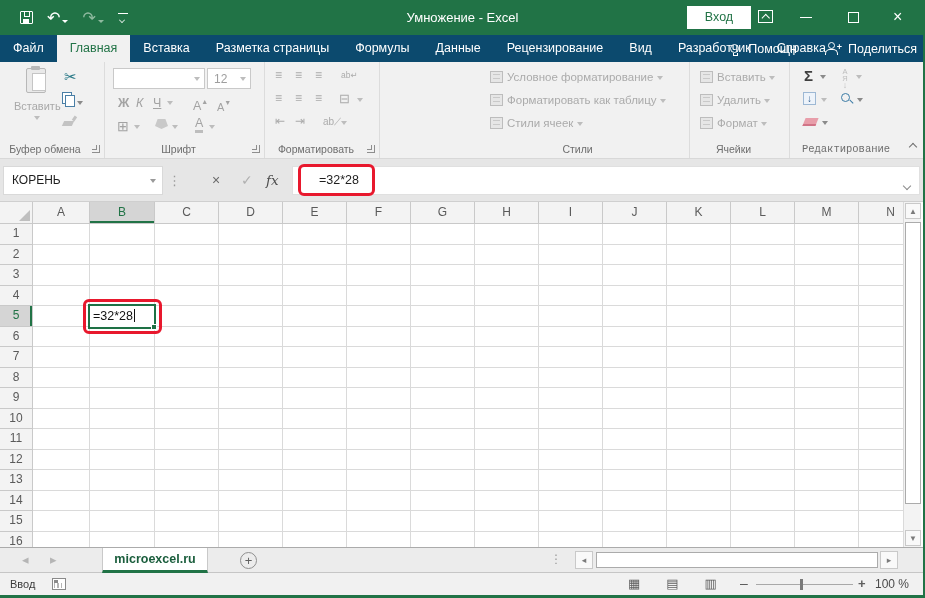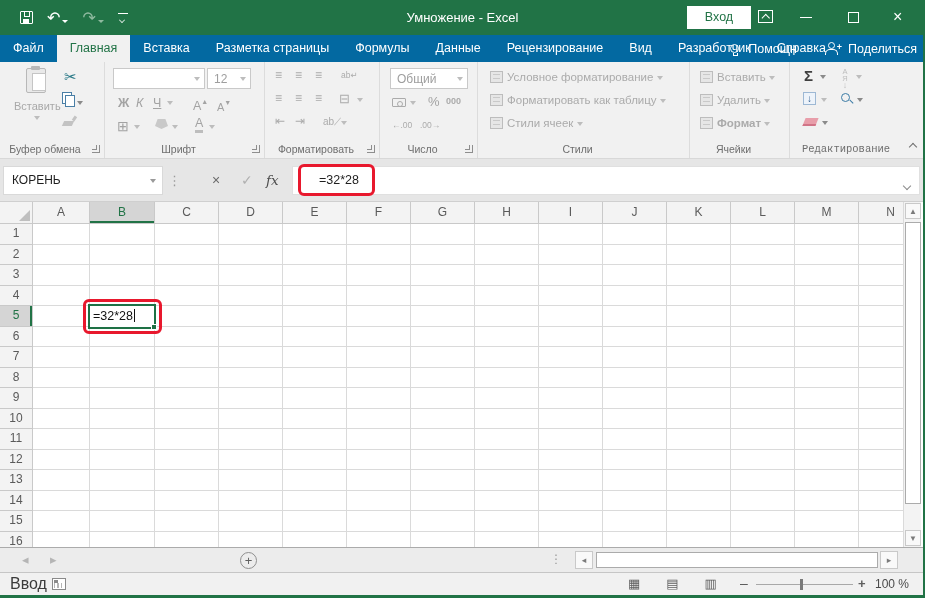--- a/index.html
+++ b/index.html
@@ -22,21 +22,21 @@
   .qatmore b{position:absolute;top:4px;left:1px;width:6px;height:6px;border-right:1.5px solid #fff;border-bottom:1.5px solid #fff;transform:rotate(45deg) scale(.7);}
   .wtitle{position:absolute;left:0;right:0;top:0;height:35px;text-align:center;line-height:35px;font-size:13px;color:#fff;}
   .signin{position:absolute;left:687px;top:6px;width:64px;height:23px;background:#fff;color:#217346;font-size:12.5px;text-align:center;line-height:23px;}
   .ribopt{position:absolute;left:758px;top:10px;width:15px;height:13px;border:1.4px solid #fff;}
   .ribopt:after{content:"";position:absolute;left:4px;top:3.5px;width:4.5px;height:4.5px;border-left:1.4px solid #fff;border-top:1.4px solid #fff;transform:rotate(45deg);}
   .wmin{position:absolute;left:800px;top:17px;width:12px;height:0;border-top:1.5px solid #fff;}
   .wmax{position:absolute;left:848px;top:12px;width:11px;height:11px;border:1.3px solid #fff;}
   .wclose{position:absolute;left:893px;top:0;height:35px;line-height:34px;font-size:16px;color:#fff;}
 
   
-  .tabrow{position:absolute;left:0;top:35px;width:925px;height:27px;background:#0369a1;display:flex;align-items:stretch;}
+  .tabrow{position:absolute;left:0;top:35px;width:925px;height:27px;background:#0c4a6e;display:flex;align-items:stretch;}
   .rtab{color:#fff;font-size:12.5px;line-height:27px;padding:0 13px;white-space:nowrap;}
   .rtab.active{background:#F1F1F1;color:#217346;}
   .tabright{position:absolute;right:8px;top:0;height:27px;display:flex;align-items:center;gap:7px;color:#fff;font-size:12.5px;}
   .bulb{width:9px;height:9px;border:1.3px solid #fff;border-radius:50%;position:relative;display:inline-block;margin-right:2px;}
   .bulb:after{content:"";position:absolute;left:2px;bottom:-4px;width:3px;height:2.5px;border-left:1.2px solid #fff;border-right:1.2px solid #fff;border-bottom:1.2px solid #fff;}
   .pers{position:relative;width:16px;height:13px;display:inline-block;}
   .pers:before{content:"";position:absolute;left:3px;top:0;width:5px;height:5px;border:1.2px solid #fff;border-radius:50%;}
   .pers:after{content:"";position:absolute;left:0;top:6.5px;width:11px;height:5px;border:1.2px solid #fff;border-bottom:none;border-radius:5px 5px 0 0;}
   .pers b{position:absolute;right:-1px;top:1px;font-size:9px;font-weight:700;color:#fff;line-height:9px;}
 
@@ -122,21 +122,21 @@
   .sheetbar{position:absolute;left:0;top:547px;width:925px;height:26px;background:#ECECEC;border-top:1px solid #ABABAB;border-bottom:1px solid #C6C6C6;}
   .snav{position:absolute;top:0;height:25px;line-height:24px;font-size:13px;color:#B5B5B5;}
   .stab{position:absolute;left:102px;top:0;width:106px;height:25px;background:#fff;border-left:1px solid #C9C9C9;border-right:1px solid #C9C9C9;border-bottom:3px solid #217346;text-align:center;font-size:12.5px;font-weight:700;color:#1B5E3D;line-height:22px;}
   .addsheet{position:absolute;left:240px;top:4px;width:17px;height:17px;border:1px solid #8F8F8F;border-radius:50%;color:#5F5F5F;font-size:13px;line-height:15px;text-align:center;}
   .hdots{position:absolute;left:550px;top:4px;font-size:12px;color:#9A9A9A;}
   .hsb-btn{position:absolute;top:3px;width:18px;height:18px;background:#F9F9F9;border:1px solid #C9C9C9;color:#7B7B7B;font-size:9px;text-align:center;line-height:16px;}
   .hsb-thumb{position:absolute;left:596px;top:4px;width:282px;height:16px;background:#fff;border:1px solid #ABABAB;}
 
   
   .statusbar{position:absolute;left:0;top:573px;width:925px;height:22px;background:#F1F1F1;}
-  .smode{position:absolute;left:10px;top:0;line-height:22px;font-size:16px;color:#3B3B3B;}
+  .smode{position:absolute;left:10px;top:0;line-height:22px;font-size:11px;color:#3B3B3B;}
   .macro{position:absolute;left:52px;top:5px;width:14px;height:12px;border:1px solid #8A8A8A;background:#fff;}
   .macro:before{content:"";position:absolute;left:1px;top:1px;width:4px;height:3px;background:#8A8A8A;}
   .macro:after{content:"";position:absolute;left:1px;bottom:1px;right:1px;height:5px;background:repeating-linear-gradient(to right,#B5B5B5 0 1.5px,transparent 1.5px 3.5px);}
   .views{position:absolute;left:628px;top:0;line-height:22px;font-size:13px;color:#5E5E5E;letter-spacing:26px;}
   .zminus{position:absolute;left:740px;top:0;line-height:21px;font-size:14px;color:#5E5E5E;}
   .ztrack{position:absolute;left:756px;top:11px;width:97px;height:1px;background:#A8A8A8;}
   .zthumb{position:absolute;left:800px;top:6px;width:3px;height:11px;background:#7A7A7A;}
   .zplus{position:absolute;left:858px;top:0;line-height:21px;font-size:13px;color:#5E5E5E;font-weight:700;}
   .zlabel{position:absolute;left:875px;top:0;line-height:22px;font-size:12px;color:#4A4A4A;}
 </style>
@@ -234,43 +234,32 @@
       <span class="lines abs" style="left:74px;top:29px;font-size:13px;">⊟</span>
       <span class="dd lt abs" style="left:92px;top:36px;"></span>
       <span class="lines abs" style="left:10px;top:52px;">⇤</span>
       <span class="lines abs" style="left:30px;top:52px;">⇥</span>
       <span class="minitxt abs" style="left:58px;top:54px;font-size:10px;">ab⟋</span>
       <span class="dd lt abs" style="left:76px;top:59px;"></span>
       <div class="glabel">Форматировать</div>
       <span class="launcher"></span>
     </div>
 
-    <div class="rgroup" style="left:380px;width:98px;">
-      <div class="inbox" style="left:10px;top:6px;width:78px;"><span>Общий</span><span class="dd lt"></span></div>
-      <span class="money abs" style="left:12px;top:36px;"></span>
-      <span class="dd lt abs" style="left:30px;top:39px;"></span>
-      <span class="fbtn" style="left:48px;top:31px;font-size:13px;">%</span>
-      <span class="minitxt abs" style="left:66px;top:34px;font-size:9px;font-weight:700;">000</span>
-      <span class="minitxt abs" style="left:12px;top:58px;">←.00</span>
-      <span class="minitxt abs" style="left:40px;top:58px;">.00→</span>
-      <div class="glabel">Число</div>
-      <span class="launcher"></span>
-    </div>
 
     <div class="rgroup" style="left:478px;width:212px;">
       <div class="sbtn" style="left:12px;top:29px;"><span class="sico"></span><span>Форматировать как таблицу</span> <span class="dd lt"></span></div>
       <div class="sbtn" style="left:12px;top:6px;"><span class="sico"></span><span>Условное форматирование</span> <span class="dd lt"></span></div>
       <div class="sbtn" style="left:12px;top:52px;"><span class="sico"></span><span>Стили ячеек</span> <span class="dd lt"></span></div>
       <div class="glabel">Стили</div>
     </div>
 
     <div class="rgroup" style="left:690px;width:100px;">
       <div class="sbtn" style="left:10px;top:6px;"><span class="sico"></span><span>Вставить</span> <span class="dd lt"></span></div>
       <div class="sbtn" style="left:10px;top:29px;"><span class="sico"></span><span>Удалить</span> <span class="dd lt"></span></div>
-      <div class="sbtn" style="left:10px;top:52px;font-weight:bold;"><span class="sico"></span><span>Формат</span> <span class="dd lt"></span></div>
+      <div class="sbtn" style="left:10px;top:52px;"><span class="sico"></span><span>Формат</span> <span class="dd lt"></span></div>
       <div class="glabel">Ячейки</div>
     </div>
 
     <div class="rgroup" style="left:790px;width:112px;border-right:none;">
       <span class="sigma abs" style="left:14px;top:6px;">Σ</span>
       <span class="dd abs" style="left:30px;top:13px;"></span>
       <span class="sortic abs" style="left:50px;top:6px;"><span style="display:block;width:10px;">А Я</span><span style="font-size:9px;">↓</span></span>
       <span class="dd lt abs" style="left:66px;top:13px;"></span>
       <span class="fillic abs" style="left:13px;top:30px;">↓</span>
       <span class="dd lt abs" style="left:31px;top:36px;"></span>
@@ -600,20 +589,21 @@
     <div class="vsb">
       <div class="btn" style="top:1px;">▲</div>
       <div class="thumb"></div>
       <div class="btn" style="bottom:1px;">▼</div>
     </div>
   </div>
 
   <div class="sheetbar">
     <span class="snav" style="left:22px;">◂</span>
     <span class="snav" style="left:50px;">▸</span>
+    <div class="stab">microexcel.ru</div>
     <div class="addsheet">+</div>
     <span class="hdots">⋮</span>
     <div class="hsb-btn" style="left:575px;">◂</div>
     <div class="hsb-thumb"></div>
     <div class="hsb-btn" style="left:880px;">▸</div>
   </div>
 
   <div class="statusbar">
     <span class="smode">Ввод</span>
     <span class="macro"></span>

